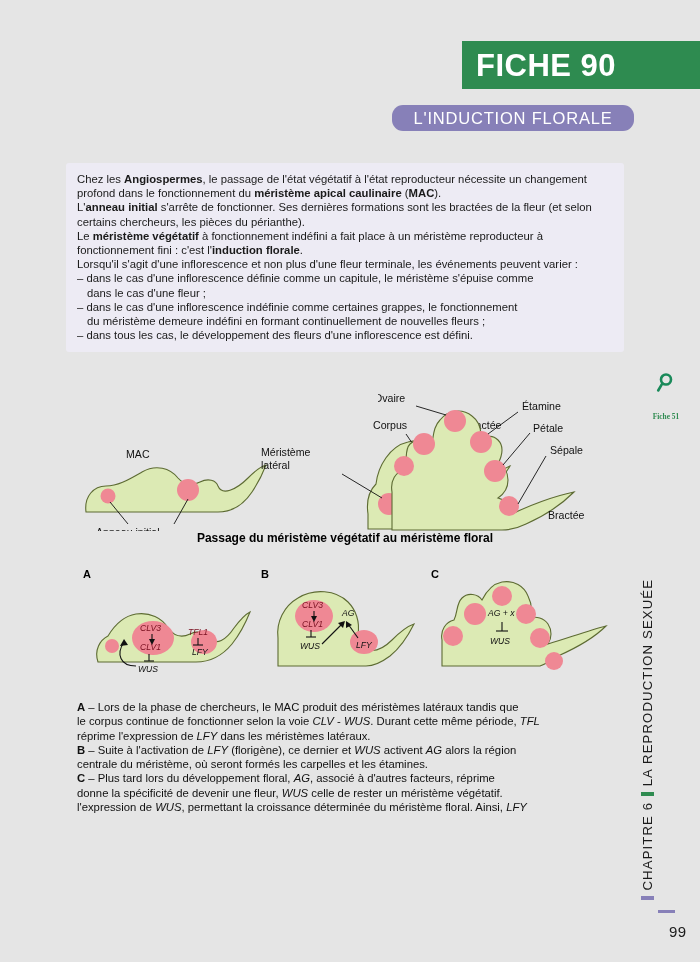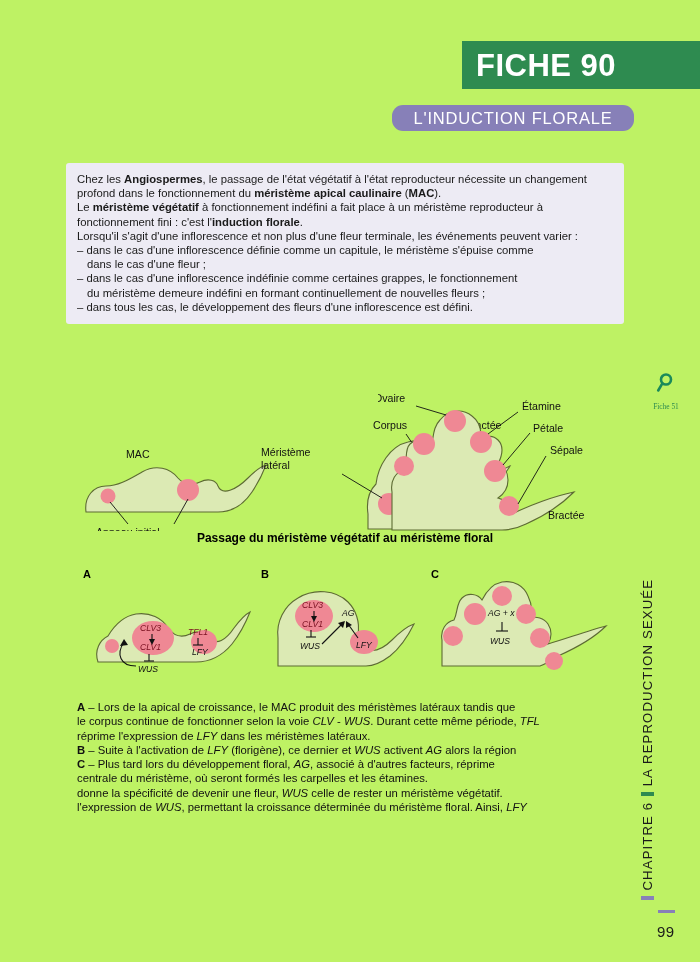--- a/index.html
+++ b/index.html
@@ -8,21 +8,21 @@
     background: #ffffff;
   }
   body {
     font-family: "Liberation Sans", sans-serif;
     color: #000;
   }
   #page {
     position: relative;
     width: 700px;
     height: 962px;
-    background: #bef264;
+    background: #e5e5e5;
     overflow: hidden;
   }
 
   
   .fiche-banner {
     position: absolute;
     left: 462px;
     top: 41px;
     width: 238px;
     height: 48px;
@@ -84,22 +84,23 @@
     left: 638px;
     top: 372px;
     width: 56px;
     text-align: center;
   }
   .fiche-ref .glass { display:block; line-height: 1; }
   .fiche-ref-label {
     display: block;
     font-size: 7.4px;
     color: #2e8b50;
-    margin-top: 5px;
+    margin-top: 15px;
     font-family: "Liberation Serif", serif;
+    font-weight: bold;
   }
 
   
   .fig-svg { position: absolute; }
 
   .caption {
     position: absolute;
     text-align: center;
     font-size: 12px;
     font-weight: bold;
@@ -147,21 +148,21 @@
   .rail-bar {
     display: inline-block;
     width: 3.5px;
     height: 13px;
     vertical-align: middle;
   }
   .rail-bar.purple { background: #8780b8; }
   .rail-bar.green { background: #2e8b50; }
   .page-num {
     position: absolute;
-    left: 2px;
+    left: 14px;
     bottom: 0px;
     font-size: 15px;
     color: #1a1a1a;
     letter-spacing: 0.5px;
   }
   .page-num-bar {
     position: absolute;
     left: 3px;
     bottom: 27px;
     width: 17px;
@@ -187,20 +188,21 @@
 
   <div class="fiche-banner">
     <span class="fiche-banner-text">FICHE 90</span>
   </div>
   <div class="subtitle-banner">
     <span class="subtitle-banner-text">L'INDUCTION FLORALE</span>
   </div>
 
   <div class="intro-box">
     <p>Chez les <b>Angiospermes</b>, le passage de l'état végétatif à l'état reproducteur nécessite un changement profond dans le fonctionnement du <b>méristème apical caulinaire</b> (<b>MAC</b>).</p>
+    <p>L'<b>anneau initial</b> s'arrête de fonctionner. Ses dernières formations sont les bractées de la fleur (et selon certains chercheurs, les pièces du périanthe).</p>
     <p>Le <b>méristème végétatif</b> à fonctionnement indéfini a fait place à un méristème reproducteur à fonctionnement fini : c'est l'<b>induction florale</b>.</p>
     <p>Lorsqu'il s'agit d'une inflorescence et non plus d'une fleur terminale, les événements peuvent varier :</p>
     <p class="ind">– dans le cas d'une inflorescence définie comme un capitule, le méristème s'épuise comme</p>
     <p class="ind2">dans le cas d'une fleur ;</p>
     <p class="ind">– dans le cas d'une inflorescence indéfinie comme certaines grappes, le fonctionnement</p>
     <p class="ind2">du méristème demeure indéfini en formant continuellement de nouvelles fleurs ;</p>
     <p class="ind">– dans tous les cas, le développement des fleurs d'une inflorescence est défini.</p>
   </div>
 
   <div class="fiche-ref">
@@ -354,26 +356,26 @@
     <circle class="prim" cx="126" cy="95" r="9"></circle>
     <text class="glbl" x="60" y="50">AG + x</text>
     <text class="glbl" x="62" y="78">WUS</text>
 
     <line class="arr" x1="74" y1="56" x2="74" y2="65"></line>
     <line class="arr" x1="68" y1="65" x2="80" y2="65"></line>
   </svg>
 
 
   <div class="explain">
-    <p><b>A</b><span> – Lors de la apical de croissance, le MAC produit des méristèmes latéraux tandis que</span></p>
+    <p><b>A</b><span> – Lors de la phase de chercheurs, le MAC produit des méristèmes latéraux tandis que</span></p>
     <p><span>le corpus continue de fonctionner selon la voie </span><i>CLV</i><span> - </span><i>WUS</i><span>. Durant cette même période, </span><i>TFL</i></p>
     <p><span>réprime l'expression de </span><i>LFY</i><span> dans les méristèmes latéraux.</span></p>
     <p><b>B</b><span> – Suite à l'activation de </span><i>LFY</i><span> (florigène), ce dernier et </span><i>WUS</i><span> activent </span><i>AG</i><span> alors la région</span></p>
+    <p>centrale du méristème, où seront formés les carpelles et les étamines.</p>
     <p><b>C</b><span> – Plus tard lors du développement floral, </span><i>AG</i><span>, associé à d'autres facteurs, réprime</span></p>
-    <p>centrale du méristème, où seront formés les carpelles et les étamines.</p>
     <p><span>donne la spécificité de devenir une fleur, </span><i>WUS</i><span> celle de rester un méristème végétatif.</span></p>
     <p><span>l'expression de </span><i>WUS</i><span>, permettant la croissance déterminée du méristème floral. Ainsi, </span><i>LFY</i></p>
   </div>
 
   <div class="side-rail">
     <div class="vert-text">
       <span class="rail-bar purple"></span>
       <span>CHAPITRE 6</span>
       <span class="rail-bar green"></span>
       <span>LA REPRODUCTION SEXUÉE</span>

